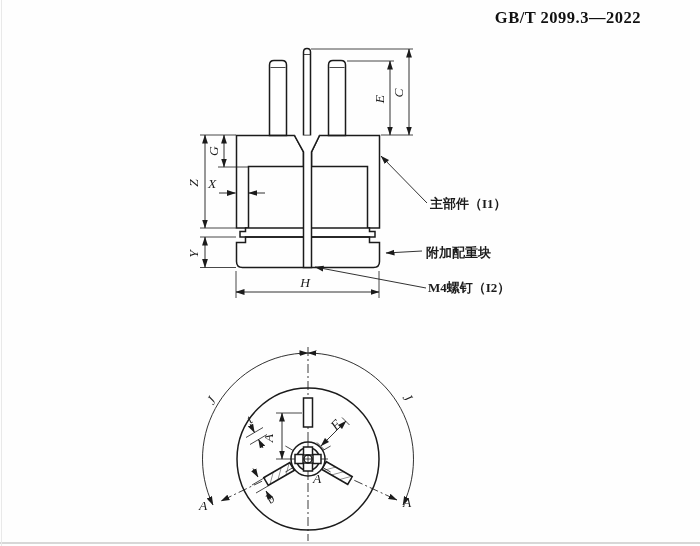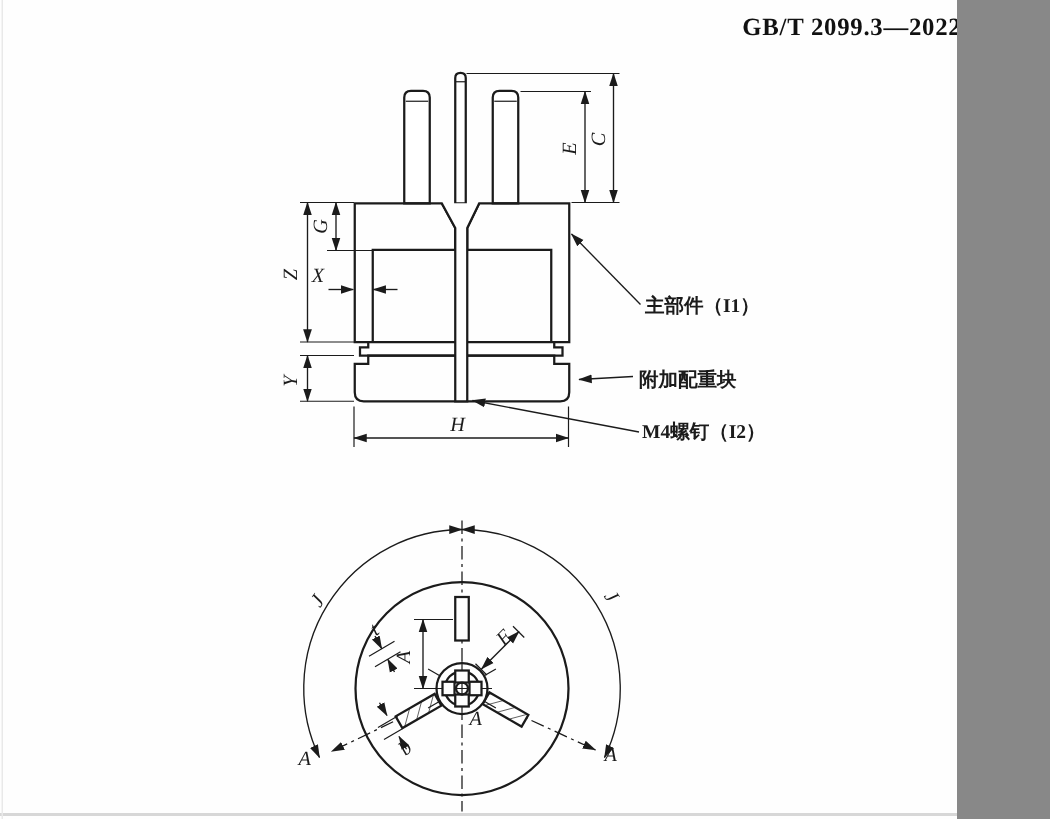--- a/index.html
+++ b/index.html
@@ -1,16 +1,16 @@
 <!DOCTYPE html>
 <html><head>
 <meta charset="utf-8">
 <style>
   html,body{margin:0;padding:0;background:#888;}
-  .page{position:relative;width:638px;height:546px;background:#fefefe;overflow:hidden;
+  .page{position:relative;width:700px;height:546px;background:#fefefe;overflow:hidden;
         font-family:"Liberation Serif",serif;}
   .edge-bottom{position:absolute;left:0;bottom:2px;width:100%;height:2px;background:#d7d7d7;}
   .edge-left{position:absolute;left:1px;top:0;width:1px;height:100%;background:#e9e9e9;}
   svg{position:absolute;left:0;top:0;}
   .hdr{font:bold 16.5px "Liberation Serif",serif;fill:#111;letter-spacing:.5px;}
   .dim{font:italic 13.5px "Liberation Serif",serif;fill:#1b1b1b;}
   .cjk{font:bold 13px "Liberation Serif",serif;fill:#1b1b1b;}
   .ol{stroke:#1b1b1b;stroke-width:1.5;fill:none;}
   .olw{stroke:#1b1b1b;stroke-width:1.5;fill:#ffffff;}
   .thin{stroke:#1b1b1b;stroke-width:0.8;fill:none;}

